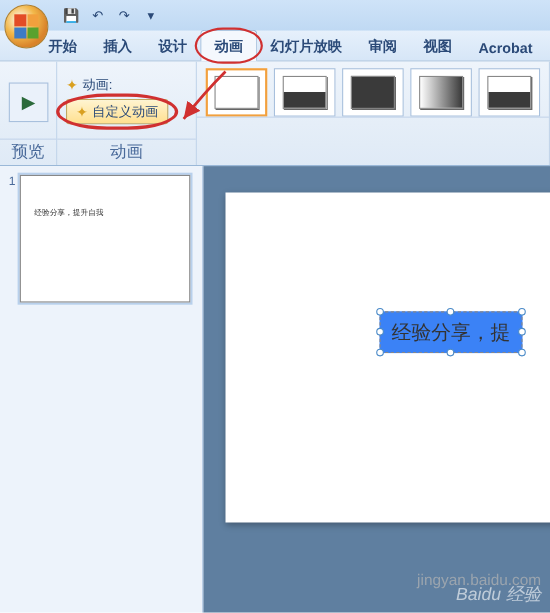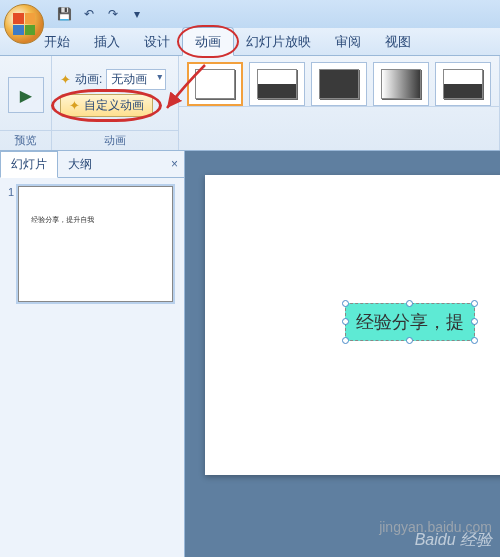--- a/index.html
+++ b/index.html
@@ -7,28 +7,28 @@
 
 .titlebar { height: 28px; background: linear-gradient(#cfe3f8, #bfd9f3); display: flex; align-items: center; padding: 0 6px; font-size: 12px; color: #3a5a8a; }
 .office-btn { width: 40px; height: 40px; border-radius: 50%; background: radial-gradient(circle at 35% 35%, #fff, #f2b84a 40%, #d9832a 70%); border: 1px solid #b08030; position: absolute; top: 4px; left: 4px; z-index: 10; display: flex; align-items: center; justify-content: center; }
 .office-logo { width: 22px; height: 22px; display: grid; grid-template: 1fr 1fr / 1fr 1fr; gap: 1px; }
 .office-logo span:nth-child(1){background:#e34c26;} .office-logo span:nth-child(2){background:#f2a03d;} .office-logo span:nth-child(3){background:#3d7bc6;} .office-logo span:nth-child(4){background:#5aa12e;}
 .qat { margin-left: 50px; display: flex; gap: 6px; align-items: center; }
 .qat-btn { width: 18px; height: 18px; display: flex; align-items: center; justify-content: center; color: #2b4a78; font-size: 12px; }
 .title-text { margin-left: 40px; color: #4a6a9a; }
 
 .menubar { height: 28px; background: linear-gradient(#e6f0fb, #d6e6f7); display: flex; align-items: flex-end; padding-left: 32px; font-size: 13px; border-bottom: 1px solid #9ab8d8; }
-.tab { padding: 5px 12px 4px; color: #2b4a78; cursor: pointer; }
+.tab { padding: 5px 12px 4px; color: #2b4a78; cursor: pointer; font-weight: bold; }
 .tab.active { background: #f4f8fd; border: 1px solid #9ab8d8; border-bottom: 1px solid #f4f8fd; border-radius: 4px 4px 0 0; margin-bottom: -1px; position: relative; }
 .tab.circled::before { content: ""; position: absolute; left: -6px; top: -3px; right: -6px; bottom: -3px; border: 2px solid #d03030; border-radius: 50%/60%; pointer-events: none; }
 
 .ribbon { height: 95px; background: linear-gradient(#eef4fb, #dfeaf6); border-bottom: 1px solid #9ab8d8; display: flex; }
 .group { border-right: 1px solid #c3d5ea; display: flex; flex-direction: column; }
 .group-body { flex: 1; padding: 4px 8px; display: flex; flex-direction: column; justify-content: center; gap: 4px; }
-.group-label { font-size: 11px; color: #4a6a9a; text-align: center; padding: 2px 0; border-top: 1px solid #c3d5ea; }
+.group-label { font-size: 15px; color: #4a6a9a; text-align: center; padding: 2px 0; border-top: 1px solid #c3d5ea; }
 
 .preview-btn { width: 36px; height: 36px; border: 1px solid #a8c0dd; background: #eaf1fa; display: flex; align-items: center; justify-content: center; margin: 4px auto 0; color: #2b6a3a; }
 
 .anim-row { display: flex; align-items: center; gap: 4px; font-size: 12px; color: #2b4a78; }
 .dropdown { border: 1px solid #a8c0dd; background: #fff; padding: 1px 16px 1px 4px; font-size: 12px; position: relative; min-width: 60px; }
 .dropdown::after { content: "▾"; position: absolute; right: 3px; top: 1px; font-size: 10px; color: #4a6a9a; }
 .custom-anim-btn { display: inline-flex; align-items: center; gap: 4px; border: 1px solid #c0a860; background: linear-gradient(#fff4d0, #ffe090); padding: 2px 8px; font-size: 12px; color: #2b4a78; border-radius: 3px; position: relative; }
 .custom-anim-btn::before { content: ""; position: absolute; left: -10px; top: -6px; right: -10px; bottom: -6px; border: 3px solid #d03030; border-radius: 50%/60%; pointer-events: none; }
 .star-icon { color: #d9a020; font-size: 13px; }
 
@@ -49,21 +49,21 @@
 .sp-tab { padding: 4px 10px; color: #2b4a78; cursor: pointer; }
 .sp-tab.active { background: #fff; border: 1px solid #9ab8d8; border-bottom: 1px solid #fff; margin-bottom: -1px; }
 .sp-close { margin-left: auto; padding: 2px 6px; color: #4a6a9a; cursor: pointer; font-size: 12px; }
 .thumbs { flex: 1; padding: 8px; overflow: auto; }
 .thumb-wrap { display: flex; gap: 4px; }
 .thumb-num { font-size: 11px; color: #4a6a9a; }
 .thumb { width: 155px; height: 116px; background: #fff; border: 1px solid #888; box-shadow: 0 0 0 2px #b8d0ec; padding: 28px 12px; font-size: 7px; color: #333; }
 
 .editor { flex: 1; background: #5f7fa0; padding: 24px 0 0 20px; position: relative; overflow: hidden; }
 .slide { width: 400px; height: 300px; background: #fff; box-shadow: 0 2px 6px rgba(0,0,0,.3); position: relative; }
-.textbox { position: absolute; left: 140px; top: 128px; border: 1px dashed #888; padding: 6px 10px; font-size: 18px; color: #333; background: #5eead4; }
+.textbox { position: absolute; left: 140px; top: 108px; border: 1px dashed #888; padding: 6px 10px; font-size: 18px; color: #333; background: #3b82f6; }
 .textbox .handle { position: absolute; width: 7px; height: 7px; background: #fff; border: 1px solid #4a8ac8; border-radius: 50%; }
 .h-tl{top:-4px;left:-4px;} .h-tr{top:-4px;right:-4px;} .h-bl{bottom:-4px;left:-4px;} .h-br{bottom:-4px;right:-4px;}
 .h-ml{top:50%;left:-4px;margin-top:-4px;} .h-mr{top:50%;right:-4px;margin-top:-4px;}
 .h-tm{top:-4px;left:50%;margin-left:-4px;} .h-bm{bottom:-4px;left:50%;margin-left:-4px;}
 
 .watermark { position: absolute; right: 8px; bottom: 6px; font-size: 16px; color: rgba(255,255,255,.6); font-style: italic; }
 .wm-url { position: absolute; right: 8px; bottom: 22px; font-size: 14px; color: rgba(180,180,180,.7); }
 </style>
 </head>
 <body>
@@ -87,38 +87,38 @@
 </div>
 
 <div class="menubar">
   <div class="tab">开始</div>
   <div class="tab">插入</div>
   <div class="tab">设计</div>
   <div class="tab active circled">动画</div>
   <div class="tab">幻灯片放映</div>
   <div class="tab">审阅</div>
   <div class="tab">视图</div>
+  <div class="tab">Acrobat</div>
 </div>
 
 <div class="ribbon">
   <div class="group" style="width:52px">
     <div class="group-body">
       <div class="preview-btn">
         <span>▶</span>
       </div>
     </div>
     <div class="group-label">预览</div>
   </div>
 
   <div class="group" style="width:150px">
     <div class="group-body">
       <div class="anim-row">
         <span class="star-icon">✦</span>
         <span>动画:</span>
-        <span class="dropdown">无动画</span>
       </div>
       <div>
         <span class="custom-anim-btn">
           <span class="star-icon">✦</span>
           <span>自定义动画</span>
         </span>
       </div>
     </div>
     <div class="group-label">动画</div>
   </div>
@@ -151,25 +151,20 @@
         <marker id="ah" markerWidth="8" markerHeight="8" refX="6" refY="3" orient="auto">
           <path d="M0,0 L6,3 L0,6 Z" fill="#d03030"></path>
         </marker>
       </defs>
       <path d="M50,5 Q30,25 12,48" stroke="#d03030" stroke-width="2.5" fill="none" marker-end="url(#ah)"></path>
     </svg>
 </div>
 
 <div class="workspace">
   <div class="sidepanel">
-    <div class="sp-tabs">
-      <div class="sp-tab active">幻灯片</div>
-      <div class="sp-tab">大纲</div>
-      <div class="sp-close">×</div>
-    </div>
     <div class="thumbs">
       <div class="thumb-wrap">
         <div class="thumb-num">1</div>
         <div class="thumb">
           <span>经验分享，提升自我</span>
         </div>
       </div>
     </div>
   </div>
 

